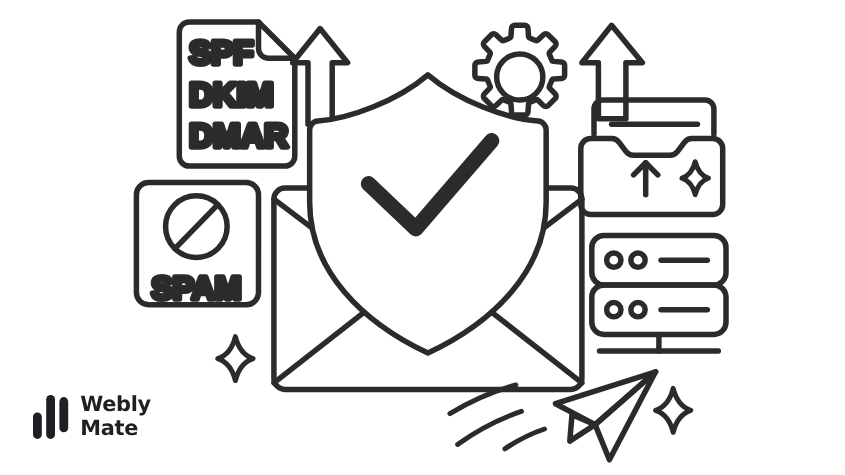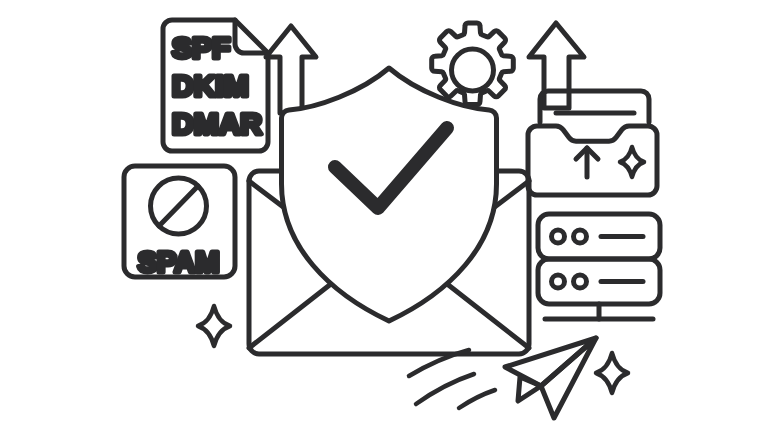--- a/index.html
+++ b/index.html
@@ -184,14 +184,25 @@
         <path d="M459 408 q18 -12 36 -18"></path>
       </g>
 
       <g>
         <path d="M612 353 q4 16 16 20 q-12 4 -16 20 q-4 -16 -16 -20 q12 -4 16 -20 Z" stroke-width="4.5"></path>
       </g>
 
     </g>
   </svg>
 
+  <div class="brand">
+    <div class="brand-bars">
+      <span class="bar-1"></span>
+      <span class="bar-2"></span>
+      <span class="bar-3"></span>
+    </div>
+    <div class="brand-word">
+      <span>Webly</span>
+      <span>Mate</span>
+    </div>
+  </div>
 
 </div>
 
 </body></html>

